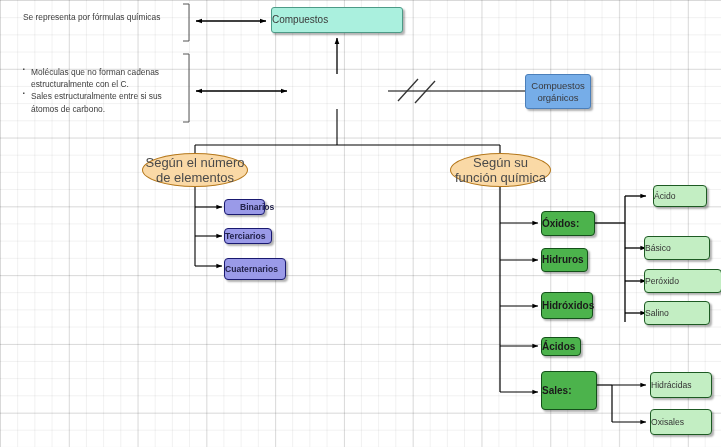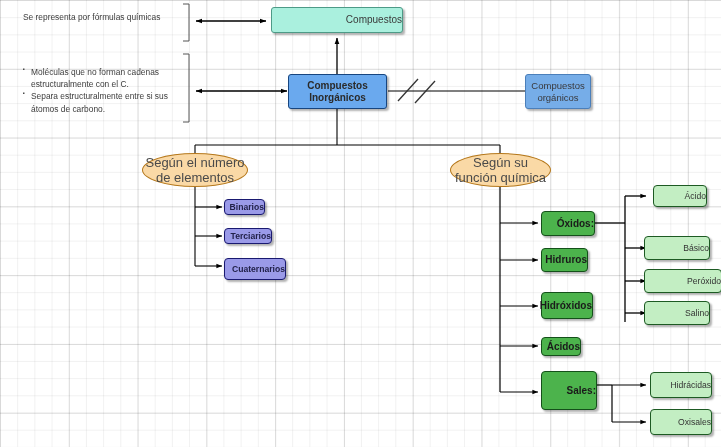--- a/index.html
+++ b/index.html
@@ -21,21 +21,21 @@
     background-size:17.2px 17.2px, 17.2px 17.2px, 68.8px 68.8px, 68.8px 68.8px;
     background-position:0 0, 0 0, 0 0, 0 0;
   }
   svg#wires{
     position:absolute;left:0;top:0;width:721px;height:447px;
     pointer-events:none;
   }
   .node{
     position:absolute;
     box-sizing:border-box;
-    display:flex;align-items:center;justify-content:flex-end;
+    display:flex;align-items:center;justify-content:flex-start;
     text-align:center;
     line-height:1.18;
     border-radius:3px;
     color:#333333;
   }
   .shadow{ box-shadow:2px 2px 2px rgba(0,0,0,0.30); }
   .n-mint{ background:#aaf0de; border:1px solid #4d9a87; color:#3a3a3a; font-size:10px; }
   .n-blue{ background:#6aa9ee; border:1.5px solid #17457f; color:#2a2a2a; font-size:10px; font-weight:bold; }
   .n-blue2{ background:#76ade8; border:1px solid #4b7fba; color:#39393c; font-size:9.5px; }
   .n-ellipse{
@@ -143,31 +143,28 @@
     </g>
   </svg>
 
   <div class="textblock" style="left:23px;top:11px;width:160px;">
     <span>Se representa por fórmulas químicas</span>
   </div>
 
   <div class="textblock" style="left:22px;top:66px;width:162px;">
     <ul>
       <li>Moléculas que no forman cadenas estructuralmente con el C.</li>
-      <li>Separa estructuralmente entre si sus átomos de carbono.</li>
+      <li>Sales estructuralmente entre si sus átomos de carbono.</li>
     </ul>
   </div>
 
   <div class="node n-mint shadow" style="left:271px;top:7px;width:132px;height:26px;">
     <span>Compuestos</span>
   </div>
 
-  <div class="node n-blue shadow" style="left:288px;top:74px;width:99px;height:35px;">
-    <span>Compuestos Inorgánicos</span>
-  </div>
 
   <div class="node n-blue2 shadow" style="left:525px;top:74px;width:66px;height:35px;">
     <span>Compuestos orgánicos</span>
   </div>
 
   <div class="node n-ellipse" style="left:142px;top:153px;width:106px;height:34px;">
     <span>Según el número de elementos</span>
   </div>
 
   <div class="node n-ellipse" style="left:450px;top:153px;width:101px;height:34px;">

